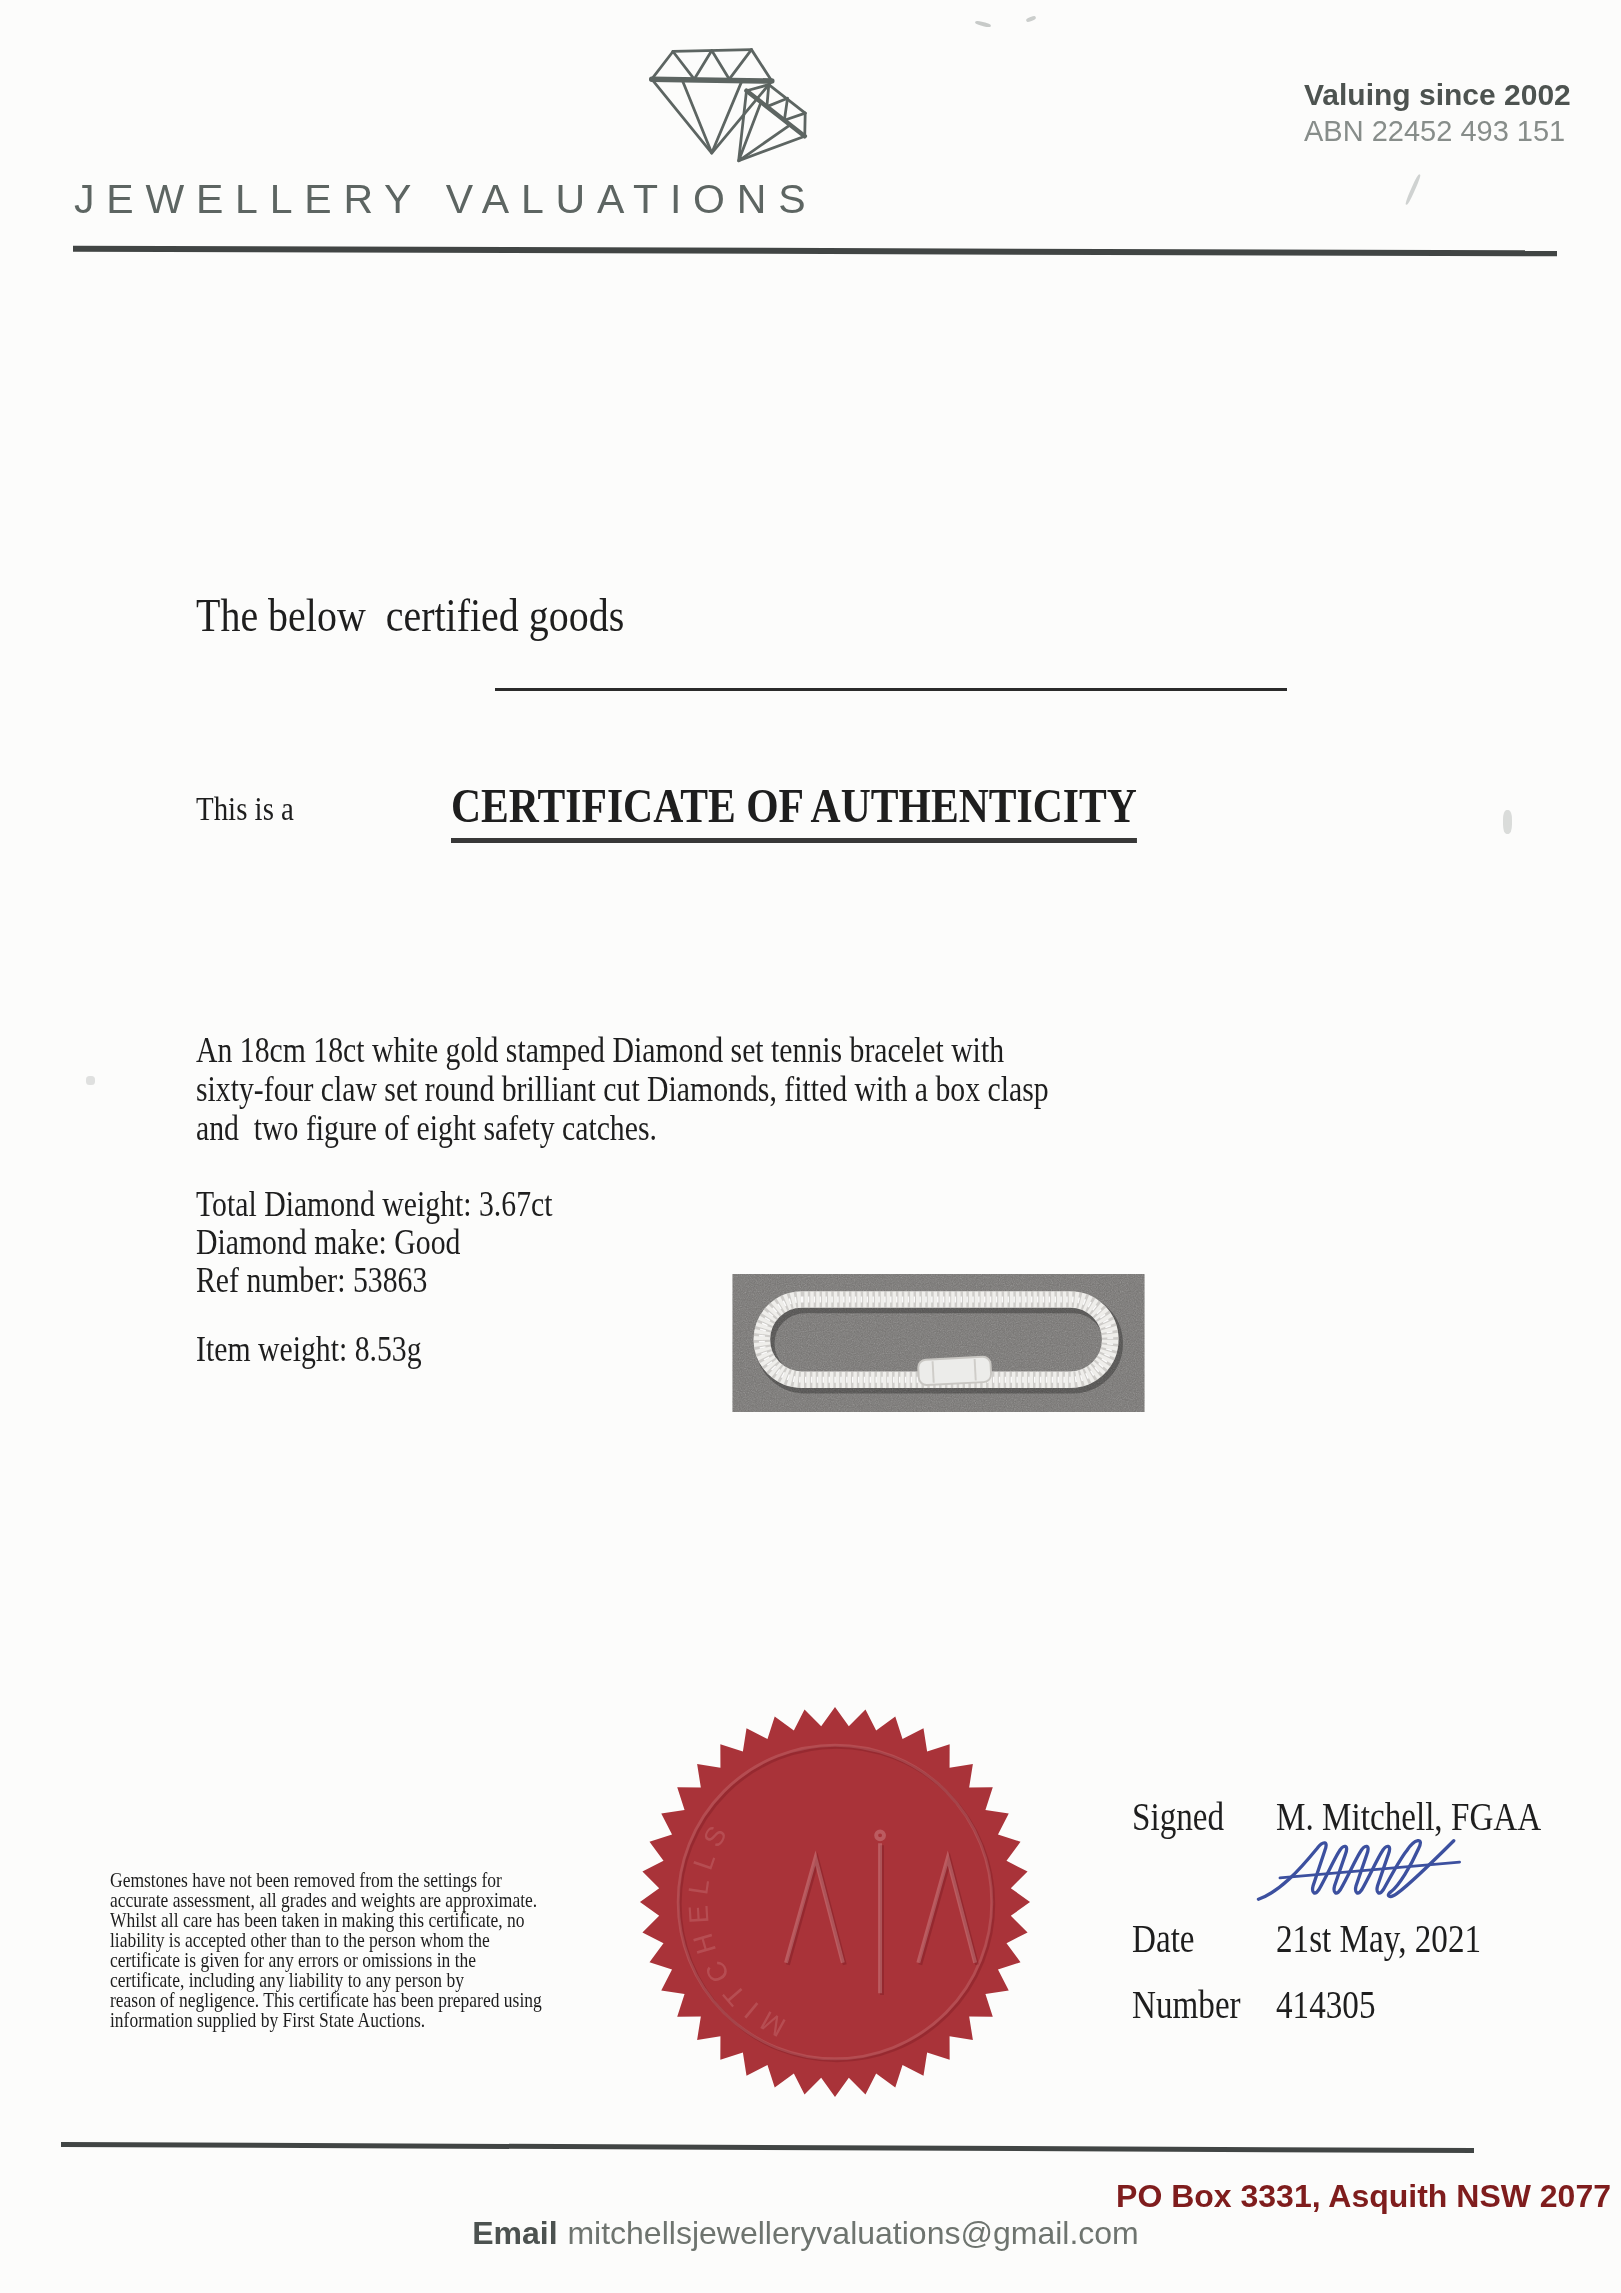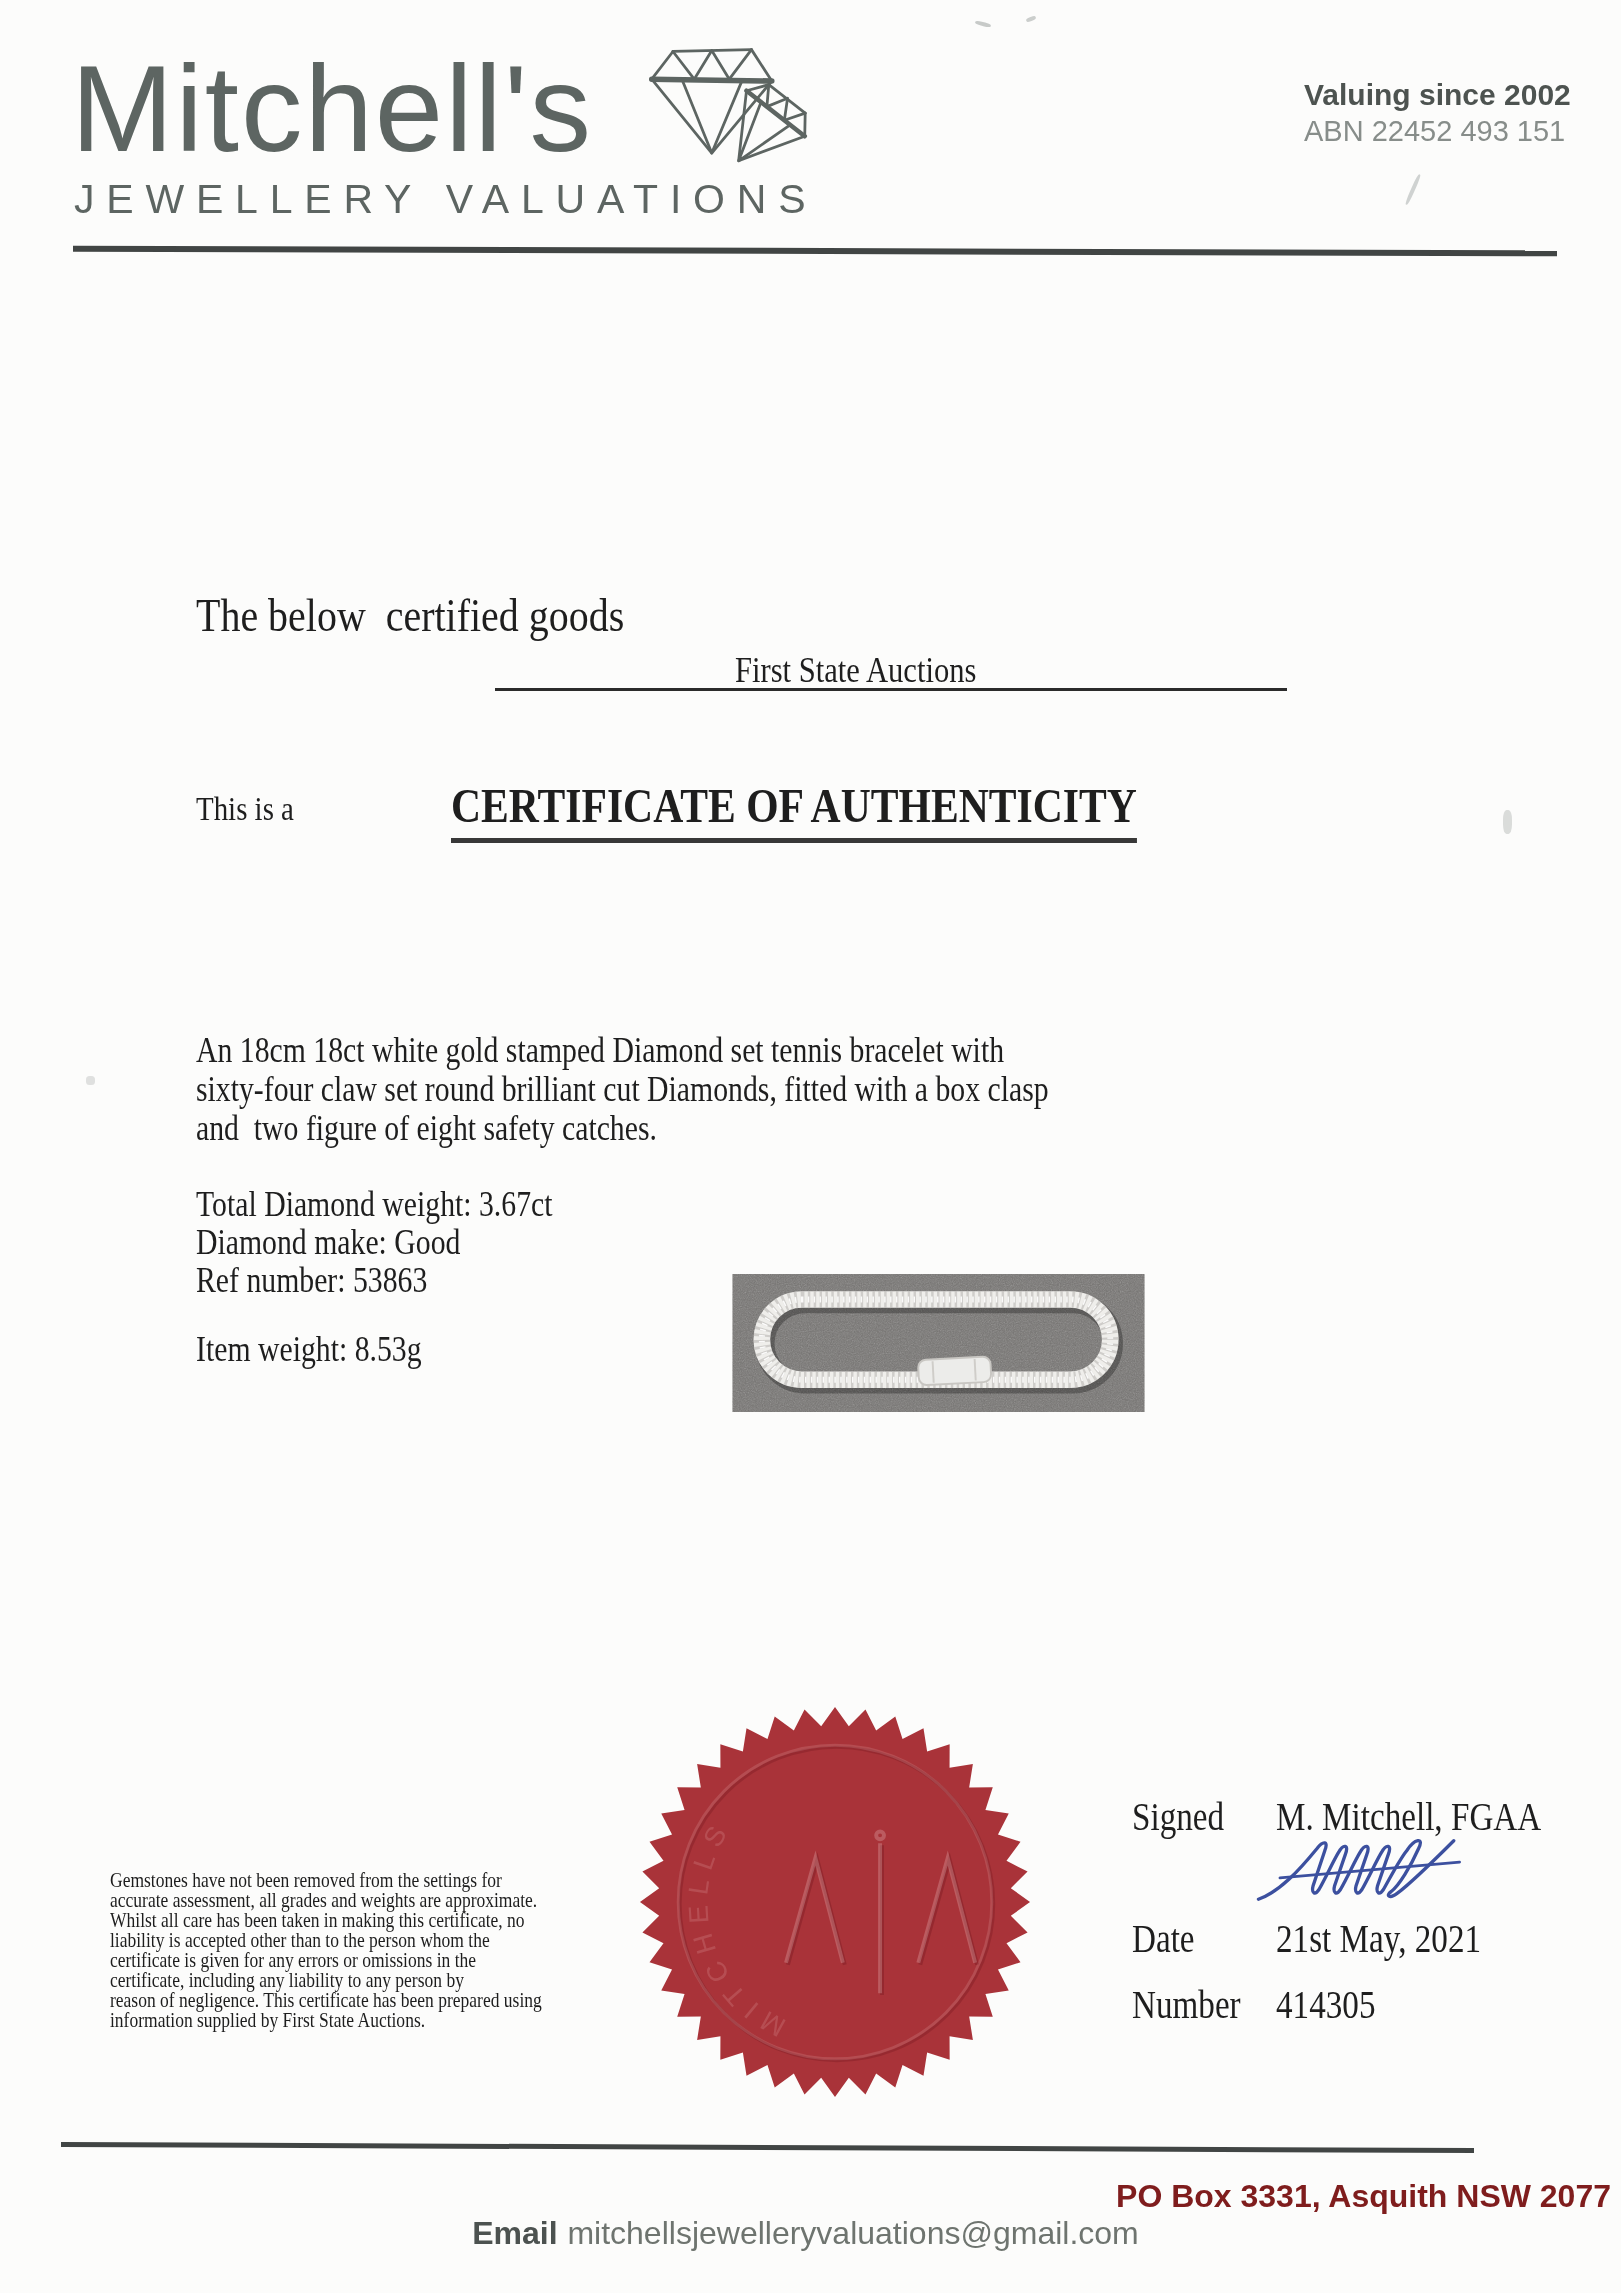--- a/index.html
+++ b/index.html
@@ -84,21 +84,20 @@
   .sp2{left:1026px;top:16.7px;width:9.8px;height:3.9px;opacity:.5;transform:rotate(-22deg);}
   .sp3{left:1411px;top:173px;width:3.9px;height:33px;opacity:.45;transform:rotate(24deg);}
   .sp4{left:1503px;top:810px;width:8.8px;height:23.5px;opacity:.35;}
   .sp5{left:86px;top:1076px;width:8.8px;height:8.8px;opacity:.3;}
 </style>
 </head>
 <body>
 
 <div class="page">
 
-  <div class="abs brand-name">Mitchell's</div>
 
   <svg class="abs logo-diamonds" width="196" height="157" viewBox="0 0 200 170" fill="none" stroke="#5d6562" stroke-width="3" stroke-linejoin="round" stroke-linecap="round">
 
     <g>
       <path d="M35,20 L120,18"></path>
       <path d="M35,20 L12,50"></path>
       <path d="M120,18 L142,52"></path>
       <path d="M12,50 L142,52" stroke-width="6"></path>
       <path d="M12,50 L77,130 L142,52"></path>
       <path d="M45,51 L77,130 L110,51"></path>
@@ -120,21 +119,20 @@
 
   <div class="abs tagline-box">
     <div class="tagline">Valuing since 2002</div>
     <div class="abn">ABN 22452 493 151</div>
   </div>
 
   <div class="abs rule rule-top"></div>
 
   <div class="abs presented-1"><span class="sx">The below  certified goods</span></div>
   <div class="abs presenter-line"></div>
-  <div class="abs presenter"><span class="sx">First State Auctions</span></div>
 
   <div class="abs intro"><span class="sx">This is a</span></div>
   <div class="abs cert-title"><span class="sx">CERTIFICATE OF AUTHENTICITY</span></div>
 
   <div class="abs description"><span class="sx">An 18cm 18ct white gold stamped Diamond set tennis bracelet with
 sixty-four claw set round brilliant cut Diamonds, fitted with a box clasp
 and  two figure of eight safety catches.</span></div>
 
   <div class="abs details">
     <div><span class="sx">Total Diamond weight: 3.67ct</span></div>

